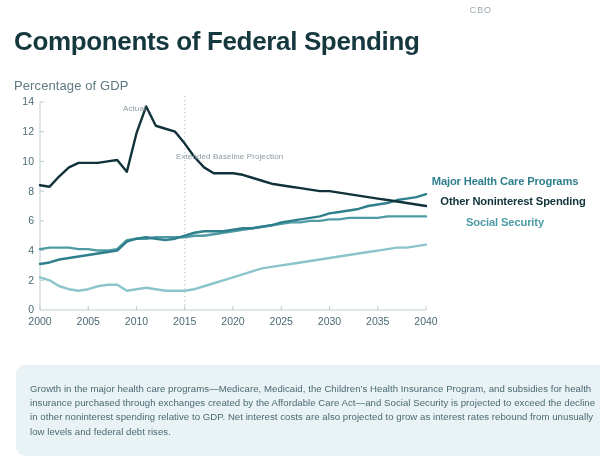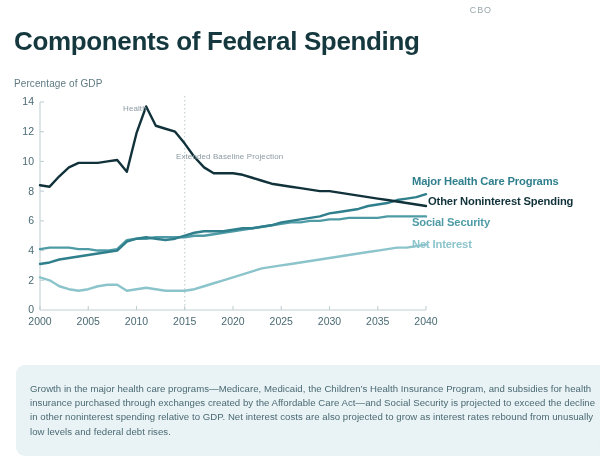--- a/index.html
+++ b/index.html
@@ -44,21 +44,21 @@
     color: #15383f;
     letter-spacing: -0.35px;
     white-space: nowrap;
   }
 
   
   #axis-unit {
     position: absolute;
     left: 14px;
     top: 78px;
-    font-size: 10px;
+    font-size: 13px;
     color: #5f7a82;
     letter-spacing: 0.1px;
   }
 
   
   #plot-area {
     position: absolute;
     left: 14px;
     top: 96px;
     width: 420px;
@@ -89,20 +89,21 @@
     left: 412px;
     top: 176px;
     width: 186px;
   }
   .legend-entry {
     font-size: 11.2px;
     font-weight: bold;
     letter-spacing: -0.15px;
     white-space: nowrap;
     line-height: 1;
+    text-align: center;
   }
   #legend-major       { color: #2f7f8c; margin-bottom: 9px; }
   #legend-other       { color: #11323a; margin-bottom: 10px; padding-left: 16px; }
   #legend-social      { color: #4e9ba6; margin-bottom: 10px; }
   #legend-netinterest { color: #8cc4cb; }
 
   
   #caption-panel {
     position: absolute;
     left: 16px;
@@ -179,28 +180,27 @@
         <line x1="412" y1="214" x2="412" y2="210" stroke="#c2cfd3" stroke-width="1.1"></line>
         <text x="412" y="229" text-anchor="middle" font-size="10.5" font-family="&quot;Liberation Sans&quot;, sans-serif" fill="#4a6a73">2040</text>
         <line x1="170.75" y1="0" x2="170.75" y2="214" stroke="#b9c7cc" stroke-width="1" stroke-dasharray="1.4 2.6"></line>
         <path d="M26.00 181.31 L35.65 184.29 L45.30 190.23 L54.95 193.20 L64.60 194.69 L74.25 193.20 L83.90 190.23 L93.55 188.74 L103.20 188.74 L112.85 194.69 L122.50 193.20 L132.15 191.71 L141.80 193.20 L151.45 194.69 L161.10 194.69 L170.75 194.69 L180.40 193.20 L190.05 190.23 L199.70 187.26 L209.35 184.29 L219.00 181.31 L228.65 178.34 L238.30 175.37 L247.95 172.40 L257.60 170.91 L267.25 169.43 L276.90 167.94 L286.55 166.46 L296.20 164.97 L305.85 163.49 L315.50 162.00 L325.15 160.51 L334.80 159.03 L344.45 157.54 L354.10 156.06 L363.75 154.57 L373.40 153.09 L383.05 151.60 L392.70 151.60 L402.35 150.11 L412.00 148.63" fill="none" stroke="#8cc4cb" stroke-width="2.4" stroke-linejoin="round" stroke-linecap="round"></path>
         <path d="M26.00 153.09 L35.65 151.60 L45.30 151.60 L54.95 151.60 L64.60 153.09 L74.25 153.09 L83.90 154.57 L93.55 154.57 L103.20 153.09 L112.85 144.17 L122.50 142.69 L132.15 142.69 L141.80 141.20 L151.45 141.20 L161.10 141.20 L170.75 141.20 L180.40 139.71 L190.05 139.71 L199.70 138.23 L209.35 136.74 L219.00 135.26 L228.65 133.77 L238.30 132.29 L247.95 130.80 L257.60 129.31 L267.25 127.83 L276.90 126.34 L286.55 126.34 L296.20 124.86 L305.85 124.86 L315.50 123.37 L325.15 123.37 L334.80 121.89 L344.45 121.89 L354.10 121.89 L363.75 121.89 L373.40 120.40 L383.05 120.40 L392.70 120.40 L402.35 120.40 L412.00 120.40" fill="none" stroke="#4e9ba6" stroke-width="2.4" stroke-linejoin="round" stroke-linecap="round"></path>
         <path d="M26.00 167.94 L35.65 166.46 L45.30 163.49 L54.95 162.00 L64.60 160.51 L74.25 159.03 L83.90 157.54 L93.55 156.06 L103.20 154.57 L112.85 145.66 L122.50 142.69 L132.15 141.20 L141.80 142.69 L151.45 144.17 L161.10 142.69 L170.75 139.71 L180.40 136.74 L190.05 135.26 L199.70 135.26 L209.35 135.26 L219.00 133.77 L228.65 132.29 L238.30 132.29 L247.95 130.80 L257.60 129.31 L267.25 126.34 L276.90 124.86 L286.55 123.37 L296.20 121.89 L305.85 120.40 L315.50 117.43 L325.15 115.94 L334.80 114.46 L344.45 112.97 L354.10 110.00 L363.75 108.51 L373.40 107.03 L383.05 104.06 L392.70 102.57 L402.35 101.09 L412.00 98.11" fill="none" stroke="#2f7f8c" stroke-width="2.4" stroke-linejoin="round" stroke-linecap="round"></path>
         <path d="M26.00 89.20 L35.65 90.69 L45.30 80.29 L54.95 71.37 L64.60 66.91 L74.25 66.91 L83.90 66.91 L93.55 65.43 L103.20 63.94 L112.85 75.83 L122.50 37.20 L132.15 10.46 L141.80 29.77 L151.45 32.74 L161.10 35.71 L170.75 47.60 L180.40 60.97 L190.05 71.37 L199.70 77.31 L209.35 77.31 L219.00 77.31 L228.65 78.80 L238.30 81.77 L247.95 84.74 L257.60 87.71 L267.25 89.20 L276.90 90.69 L286.55 92.17 L296.20 93.66 L305.85 95.14 L315.50 95.14 L325.15 96.63 L334.80 98.11 L344.45 99.60 L354.10 101.09 L363.75 102.57 L373.40 104.06 L383.05 105.54 L392.70 107.03 L402.35 108.51 L412.00 110.00" fill="none" stroke="#11323a" stroke-width="2.4" stroke-linejoin="round" stroke-linecap="round"></path>
       </svg>
   </div>
 
-  <div class="period-label" id="label-actual">Health</div>
+  <div class="period-label" id="label-actual">Actual</div>
   <div class="period-label" id="label-projection">Extended Baseline Projection</div>
 
   <div id="legend">
     <div class="legend-entry" id="legend-major">Major Health Care Programs</div>
     <div class="legend-entry" id="legend-other">Other Noninterest Spending</div>
     <div class="legend-entry" id="legend-social">Social Security</div>
-    <div class="legend-entry" id="legend-netinterest">Net Interest</div>
   </div>
 
   <div id="caption-panel">
     <div id="caption-text">Growth in the major health care programs—Medicare, Medicaid, the Children’s Health Insurance Program, and subsidies for health insurance purchased through exchanges created by the Affordable Care Act—and Social Security is projected to exceed the decline in other noninterest spending relative to GDP. Net interest costs are also projected to grow as interest rates rebound from unusually low levels and federal debt rises.</div>
     <div id="page-number">4</div>
   </div>
 
 </div>
 
 </body></html>

